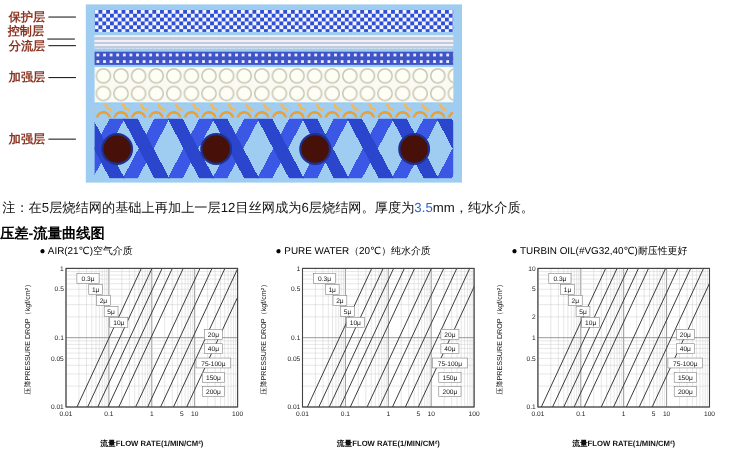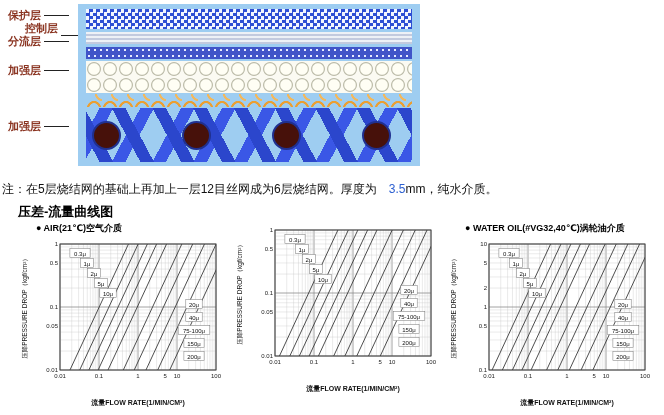--- a/index.html
+++ b/index.html
@@ -5,21 +5,21 @@
   html,body{margin:0;padding:0;background:#fff;}
   .page{position:relative;width:664px;height:415px;background:#fff;overflow:hidden;
         font-family:"Liberation Sans","DejaVu Sans",sans-serif;color:#111;}
 
   
   .diagram-wrap{position:absolute;left:0;top:0;width:664px;height:168px;}
   .layer-label{position:absolute;display:flex;align-items:center;font-size:11px;
                color:#8b3522;white-space:nowrap;font-weight:bold;}
   .layer-label .leader{display:inline-block;width:25px;height:0;border-top:1px solid #222;margin-left:3px;}
   .lbl-1{left:8px;top:8px;}
-  .lbl-2{left:25px;top:21px;align-items:flex-end;}
+  .lbl-2{left:7px;top:21px;align-items:flex-end;}
   .lbl-3{left:8px;top:34px;justify-content:flex-end;}
   .lbl-4{left:8px;top:63px;}
   .lbl-5{left:8px;top:119px;}
 
   .mesh-box{position:absolute;left:78px;top:4px;width:342px;height:162px;background:#9ecdf1;}
   .mesh-box .strip{position:absolute;left:8px;right:8px;}
   .protective{top:5px;height:20px;
      background:conic-gradient(#2e4fd4 25%, #f2f5ff 0 50%, #2e4fd4 0 75%, #f2f5ff 0);
      background-size:7px 7px;}
   .control{top:28px;height:12px;background-color:#dde3ee;
@@ -39,29 +39,29 @@
   .weave{top:104px;height:54px;
      background-image:
        repeating-linear-gradient(62deg, rgba(0,0,0,0) 0 12px, #2b46cc 12px 24px, rgba(0,0,0,0) 24px 36px),
        repeating-linear-gradient(118deg, rgba(0,0,0,0) 0 12px, #3a57e6 12px 24px, rgba(0,0,0,0) 24px 36px);}
   .wire{position:absolute;top:117px;width:25px;height:25px;border-radius:50%;
         background:#47110a;border:2px solid #20308f;}
   .wire-1{left:14px;} .wire-2{left:104px;} .wire-3{left:194px;} .wire-4{left:284px;}
 
   
   .note{position:absolute;left:2px;top:170px;width:660px;font-size:12px;line-height:15px;color:#111;}
-  .note .hl{color:#2b5fd0;padding-left:12px;}
+  .note .hl{color:#2b5fd0;}
 
   
-  .section-title{position:absolute;left:18px;top:203px;margin:0;font-size:13px;font-weight:bold;color:#000;}
+  .section-title{position:absolute;left:0;top:203px;margin:0;font-size:13px;font-weight:bold;color:#000;}
 
   
   .charts-row{position:absolute;left:18px;top:222px;width:640px;display:flex;justify-content:space-between;}
   .chart-panel{width:211px;}
-  .chart-title{font-size:9px;font-weight:bold;color:#000;padding-left:18px;white-space:nowrap;margin-bottom:1px;}
+  .chart-title{font-size:9px;font-weight:normal;color:#000;padding-left:18px;white-space:nowrap;margin-bottom:1px;}
   .chart-canvas{width:206px;height:172px;}
 </style>
 </head>
 <body>
 
 <div class="page">
 
   <div class="diagram-wrap">
 
     <div class="layer-label lbl-1">
@@ -210,20 +210,21 @@
             <text x="176" y="96.5" font-size="6" text-anchor="middle" fill="#111">75-100μ</text>
             <rect x="165.9" y="102.5" width="20.2" height="9" fill="#fff" stroke="#777" stroke-width="0.5"></rect>
             <text x="176" y="109.5" font-size="6" text-anchor="middle" fill="#111">150μ</text>
             <rect x="165.9" y="115.5" width="20.2" height="9" fill="#fff" stroke="#777" stroke-width="0.5"></rect>
             <text x="176" y="122.5" font-size="6" text-anchor="middle" fill="#111">200μ</text>
             <text x="120" y="169" font-size="7" font-weight="bold" text-anchor="middle" fill="#111">流量FLOW RATE(1/MIN/CM²)</text>
             <text x="9" y="71" font-size="6.5" text-anchor="middle" fill="#111" transform="rotate(-90 9 71)">压降PRESSURE DROP（kgf/cm²）</text>
           </svg></div>
     </div>
     <div class="chart-panel">
+      <div class="chart-title">● PURE WATER（20℃）纯水介质</div>
       <div class="chart-canvas"><svg xmlns="http://www.w3.org/2000/svg" width="206" height="172" viewBox="0 0 206 172">
             <line x1="42" y1="8" x2="42" y2="134" stroke="#8a8a8a" stroke-width="0.8"></line>
             <line x1="53.74016983089527" y1="8" x2="53.74016983089527" y2="134" stroke="#c9c9c9" stroke-width="0.4"></line>
             <line x1="60.607728934066834" y1="8" x2="60.607728934066834" y2="134" stroke="#c9c9c9" stroke-width="0.4"></line>
             <line x1="65.48033966179054" y1="8" x2="65.48033966179054" y2="134" stroke="#c9c9c9" stroke-width="0.4"></line>
             <line x1="69.25983016910473" y1="8" x2="69.25983016910473" y2="134" stroke="#c9c9c9" stroke-width="0.4"></line>
             <line x1="72.34789876496211" y1="8" x2="72.34789876496211" y2="134" stroke="#c9c9c9" stroke-width="0.4"></line>
             <line x1="74.95882356055603" y1="8" x2="74.95882356055603" y2="134" stroke="#c9c9c9" stroke-width="0.4"></line>
             <line x1="77.2205094926858" y1="8" x2="77.2205094926858" y2="134" stroke="#c9c9c9" stroke-width="0.4"></line>
             <line x1="79.21545786813367" y1="8" x2="79.21545786813367" y2="134" stroke="#c9c9c9" stroke-width="0.4"></line>
@@ -319,21 +320,21 @@
             <text x="176" y="96.5" font-size="6" text-anchor="middle" fill="#111">75-100μ</text>
             <rect x="165.9" y="102.5" width="20.2" height="9" fill="#fff" stroke="#777" stroke-width="0.5"></rect>
             <text x="176" y="109.5" font-size="6" text-anchor="middle" fill="#111">150μ</text>
             <rect x="165.9" y="115.5" width="20.2" height="9" fill="#fff" stroke="#777" stroke-width="0.5"></rect>
             <text x="176" y="122.5" font-size="6" text-anchor="middle" fill="#111">200μ</text>
             <text x="120" y="169" font-size="7" font-weight="bold" text-anchor="middle" fill="#111">流量FLOW RATE(1/MIN/CM²)</text>
             <text x="9" y="71" font-size="6.5" text-anchor="middle" fill="#111" transform="rotate(-90 9 71)">压降PRESSURE DROP（kgf/cm²）</text>
           </svg></div>
     </div>
     <div class="chart-panel">
-      <div class="chart-title">● WATER OIL(#VG32,40℃)涡轮油介质</div>
+      <div class="chart-title">● TURBIN OIL(#VG32,40℃)耐压性更好</div>
       <div class="chart-canvas"><svg xmlns="http://www.w3.org/2000/svg" width="206" height="172" viewBox="0 0 206 172">
             <line x1="42" y1="8" x2="42" y2="134" stroke="#8a8a8a" stroke-width="0.8"></line>
             <line x1="53.74016983089527" y1="8" x2="53.74016983089527" y2="134" stroke="#c9c9c9" stroke-width="0.4"></line>
             <line x1="60.607728934066834" y1="8" x2="60.607728934066834" y2="134" stroke="#c9c9c9" stroke-width="0.4"></line>
             <line x1="65.48033966179054" y1="8" x2="65.48033966179054" y2="134" stroke="#c9c9c9" stroke-width="0.4"></line>
             <line x1="69.25983016910473" y1="8" x2="69.25983016910473" y2="134" stroke="#c9c9c9" stroke-width="0.4"></line>
             <line x1="72.34789876496211" y1="8" x2="72.34789876496211" y2="134" stroke="#c9c9c9" stroke-width="0.4"></line>
             <line x1="74.95882356055603" y1="8" x2="74.95882356055603" y2="134" stroke="#c9c9c9" stroke-width="0.4"></line>
             <line x1="77.2205094926858" y1="8" x2="77.2205094926858" y2="134" stroke="#c9c9c9" stroke-width="0.4"></line>
             <line x1="79.21545786813367" y1="8" x2="79.21545786813367" y2="134" stroke="#c9c9c9" stroke-width="0.4"></line>

